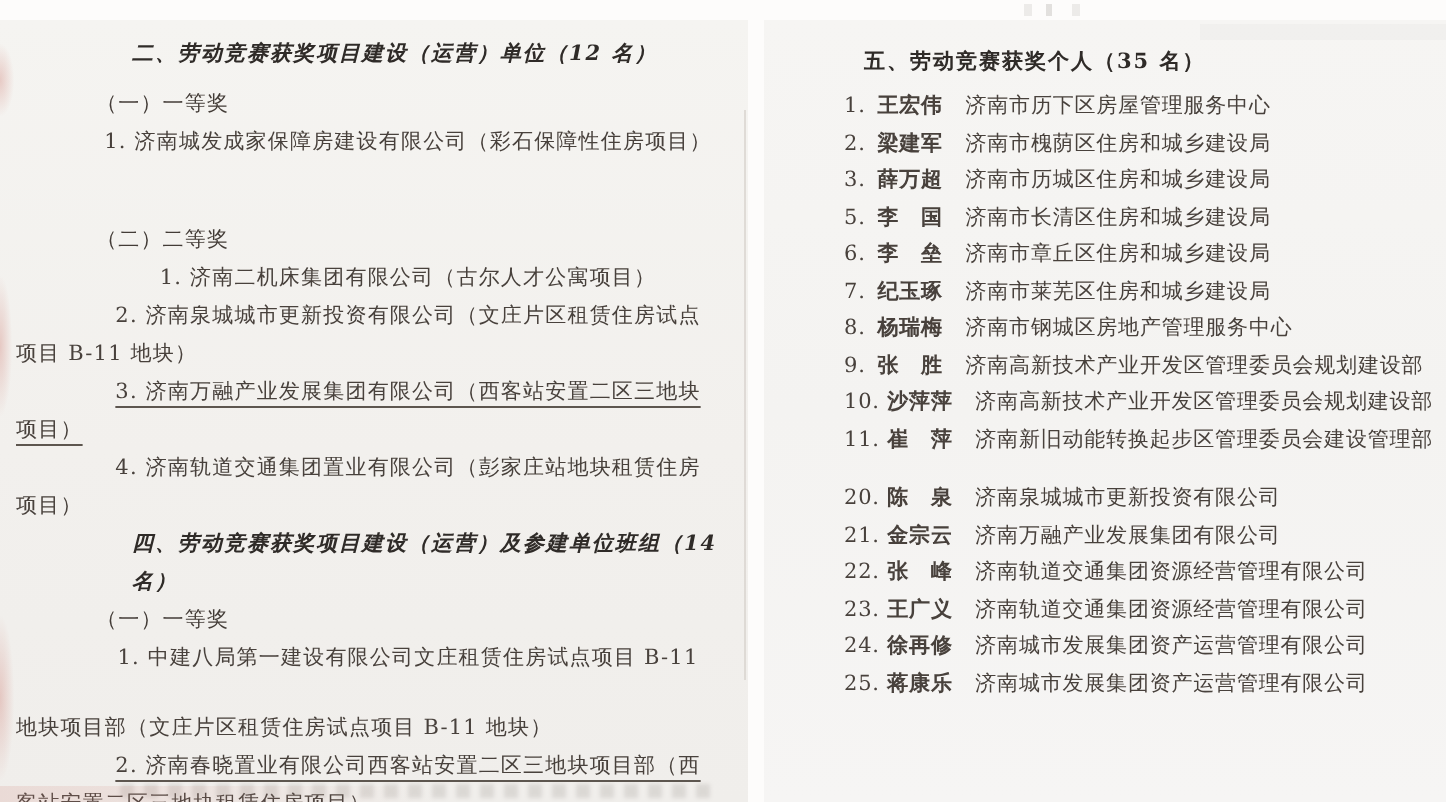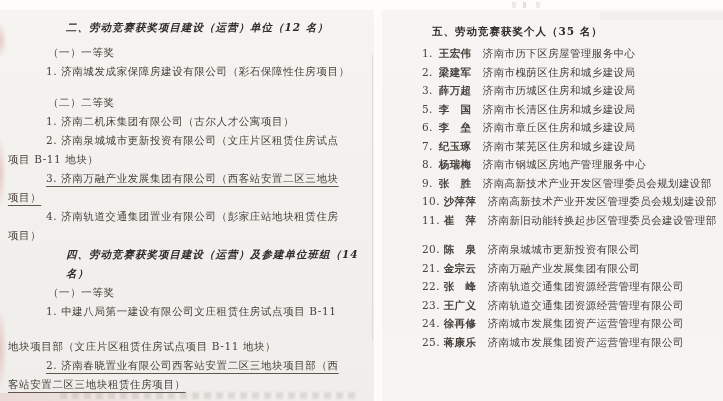--- a/index.html
+++ b/index.html
@@ -18,21 +18,21 @@
     left:382px;width:341px;
     background:linear-gradient(180deg,#f6f5f3 0%,#f4f3f1 50%,#f6f5f4 100%);
     padding:12px 0 0 40px;
   }
   .ln{
     font-size:10.5px;line-height:19px;letter-spacing:0.6px;
     color:#48413c;white-space:pre;
   }
   .heading{font-weight:bold;color:#2f2b28;padding-left:58px;letter-spacing:1px;font-style:italic;}
   .sub{padding-left:40px;color:#433c37;}
-  .item{padding-left:38px;}
+  .item{padding-left:38px;text-align:center;}
   .cont{padding-left:0;}
   .u{text-decoration:underline;text-decoration-thickness:1px;text-underline-offset:4px;text-decoration-color:#5d564f;}
   .rheading{font-weight:bold;color:#2f2b28;padding-left:10px;letter-spacing:1px;}
   .entries{margin-top:3px;}
   .entry{font-size:10.5px;line-height:18.5px;letter-spacing:0.4px;color:#48413c;white-space:pre;}
   .entry .num{display:inline-block;min-width:13px;}
   .entry .name{display:inline-block;min-width:36px;margin-right:8px;font-weight:bold;}
   .remnant{
     position:absolute;left:60px;bottom:2px;width:298px;height:7px;
     background:repeating-linear-gradient(90deg,rgba(118,112,106,.38) 0 7px,rgba(0,0,0,0) 7px 12px);
@@ -52,21 +52,21 @@
 </head>
 <body>
 
 <div class="canvas">
 
   <div class="page page-left">
     <div class="lines" id="left-lines">
         <div class="ln heading">二、劳动竞赛获奖项目建设（运营）单位（12 名）</div>
         <div class="ln sub" style="margin-top: 6px;">（一）一等奖</div>
         <div class="ln item">1. 济南城发成家保障房建设有限公司（彩石保障性住房项目）</div>
-        <div class="ln sub" style="margin-top: 12px;">（二）二等奖</div>
+        <div class="ln sub" style="margin-top: 30px;">（二）二等奖</div>
         <div class="ln item">1. 济南二机床集团有限公司（古尔人才公寓项目）</div>
         <div class="ln item">2. 济南泉城城市更新投资有限公司（文庄片区租赁住房试点</div>
         <div class="ln cont">项目 B-11 地块）</div>
         <div class="ln item u">3. 济南万融产业发展集团有限公司（西客站安置二区三地块</div>
         <div class="ln cont u">项目）</div>
         <div class="ln item">4. 济南轨道交通集团置业有限公司（彭家庄站地块租赁住房</div>
         <div class="ln cont">项目）</div>
         <div class="ln heading">四、劳动竞赛获奖项目建设（运营）及参建单位班组（14</div>
         <div class="ln heading">名）</div>
         <div class="ln sub">（一）一等奖</div>

